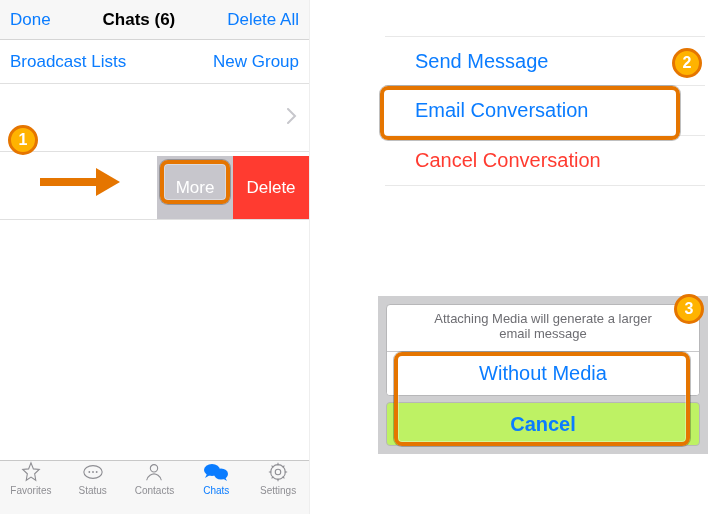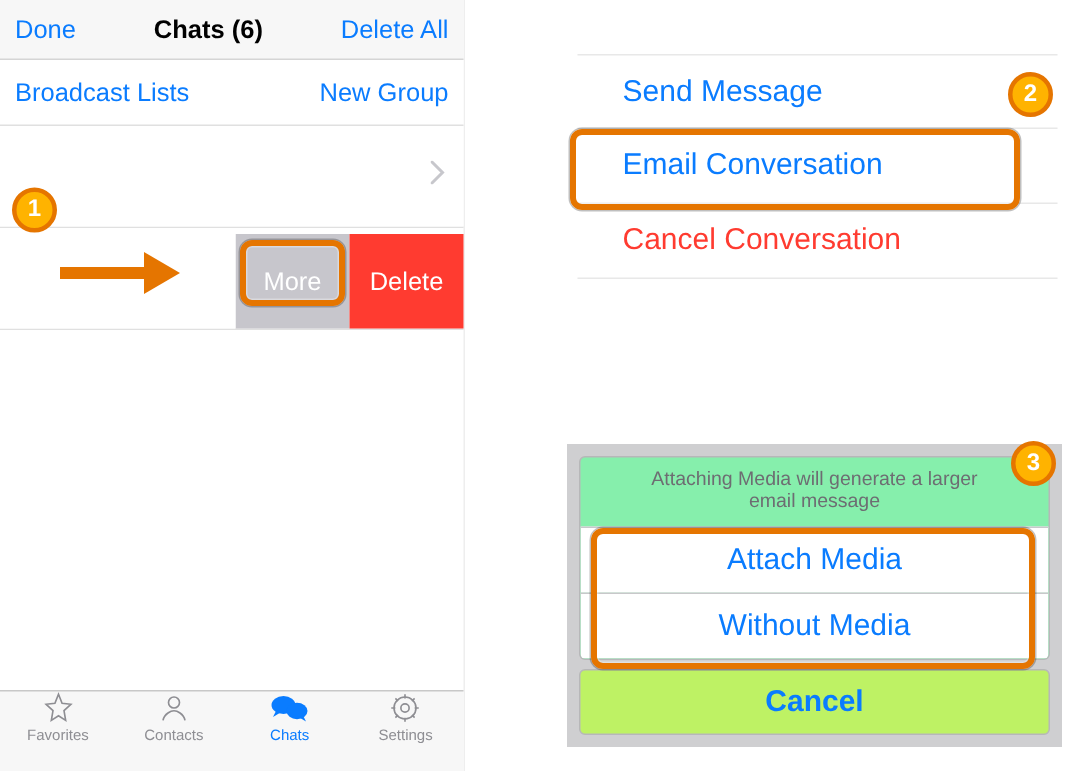--- a/index.html
+++ b/index.html
@@ -117,21 +117,21 @@
   
   .sheet-wrap {
     position: absolute;
     left: 378px;
     top: 296px;
     width: 330px;
     background: #cfcfd1;
     padding: 8px 8px;
   }
   .sheet-card {
-    background: #86efac;
+    background: #ffffff;
     border: 1px solid #b7b7b9;
     border-radius: 4px;
     overflow: hidden;
     margin-bottom: 6px;
   }
   .sheet-msg {
     text-align: center;
     font-size: 13px;
     color: #6d6d72;
     padding: 6px 30px 10px;
@@ -223,20 +223,29 @@
 
   <div class="tabbar">
     <div class="tab">
       <svg class="tab-icon" viewBox="0 0 24 24">
           <path d="M12 2l2.6 6.6L21 9.3l-5 4.6L17.2 21 12 17.6 6.8 21 8 13.9 3 9.3l6.4-.7z" fill="none" stroke="#8e8e93" stroke-width="1.2"></path>
         </svg>
       <span>Favorites</span>
     </div>
     <div class="tab">
       <svg class="tab-icon" viewBox="0 0 24 24">
+          <ellipse cx="12" cy="12" rx="10" ry="7" fill="none" stroke="#8e8e93" stroke-width="1.2"></ellipse>
+          <circle cx="8" cy="12" r="1" fill="#8e8e93"></circle>
+          <circle cx="12" cy="12" r="1" fill="#8e8e93"></circle>
+          <circle cx="16" cy="12" r="1" fill="#8e8e93"></circle>
+        </svg>
+      <span>Status</span>
+    </div>
+    <div class="tab">
+      <svg class="tab-icon" viewBox="0 0 24 24">
           <circle cx="12" cy="8" r="4" fill="none" stroke="#8e8e93" stroke-width="1.2"></circle>
           <path d="M4 21c1-5 6-7 8-7s7 2 8 7" fill="none" stroke="#8e8e93" stroke-width="1.2"></path>
         </svg>
       <span>Contacts</span>
     </div>
     <div class="tab active">
       <svg class="tab-icon" viewBox="0 0 26 22">
           <ellipse cx="9" cy="9" rx="8" ry="6" fill="#0a7cff"></ellipse>
           <path d="M4 13 L2 17 L7 14" fill="#0a7cff"></path>
           <ellipse cx="18" cy="13" rx="7" ry="5.5" fill="#0a7cff"></ellipse>
@@ -257,21 +266,20 @@
 
 <div class="right-top">
   <div class="opt-row first">Send Message</div>
   <div class="opt-row">Email Conversation</div>
   <div class="opt-row danger">Cancel Conversation</div>
 </div>
 
 <div class="sheet-wrap">
   <div class="sheet-card">
     <div class="sheet-msg">Attaching Media will generate a larger email message</div>
-    <div class="sheet-btn">Attach Media</div>
     <div class="sheet-btn">Without Media</div>
   </div>
   <div class="sheet-cancel">Cancel</div>
 </div>
 
 <div class="badge" style="left:8px; top:125px;">1</div>
 <div class="badge" style="left:672px; top:48px;">2</div>
 <div class="badge" style="left:674px; top:294px;">3</div>
 
 <svg class="arrow" style="left:40px; top:168px;" width="80" height="28" viewBox="0 0 80 28">

